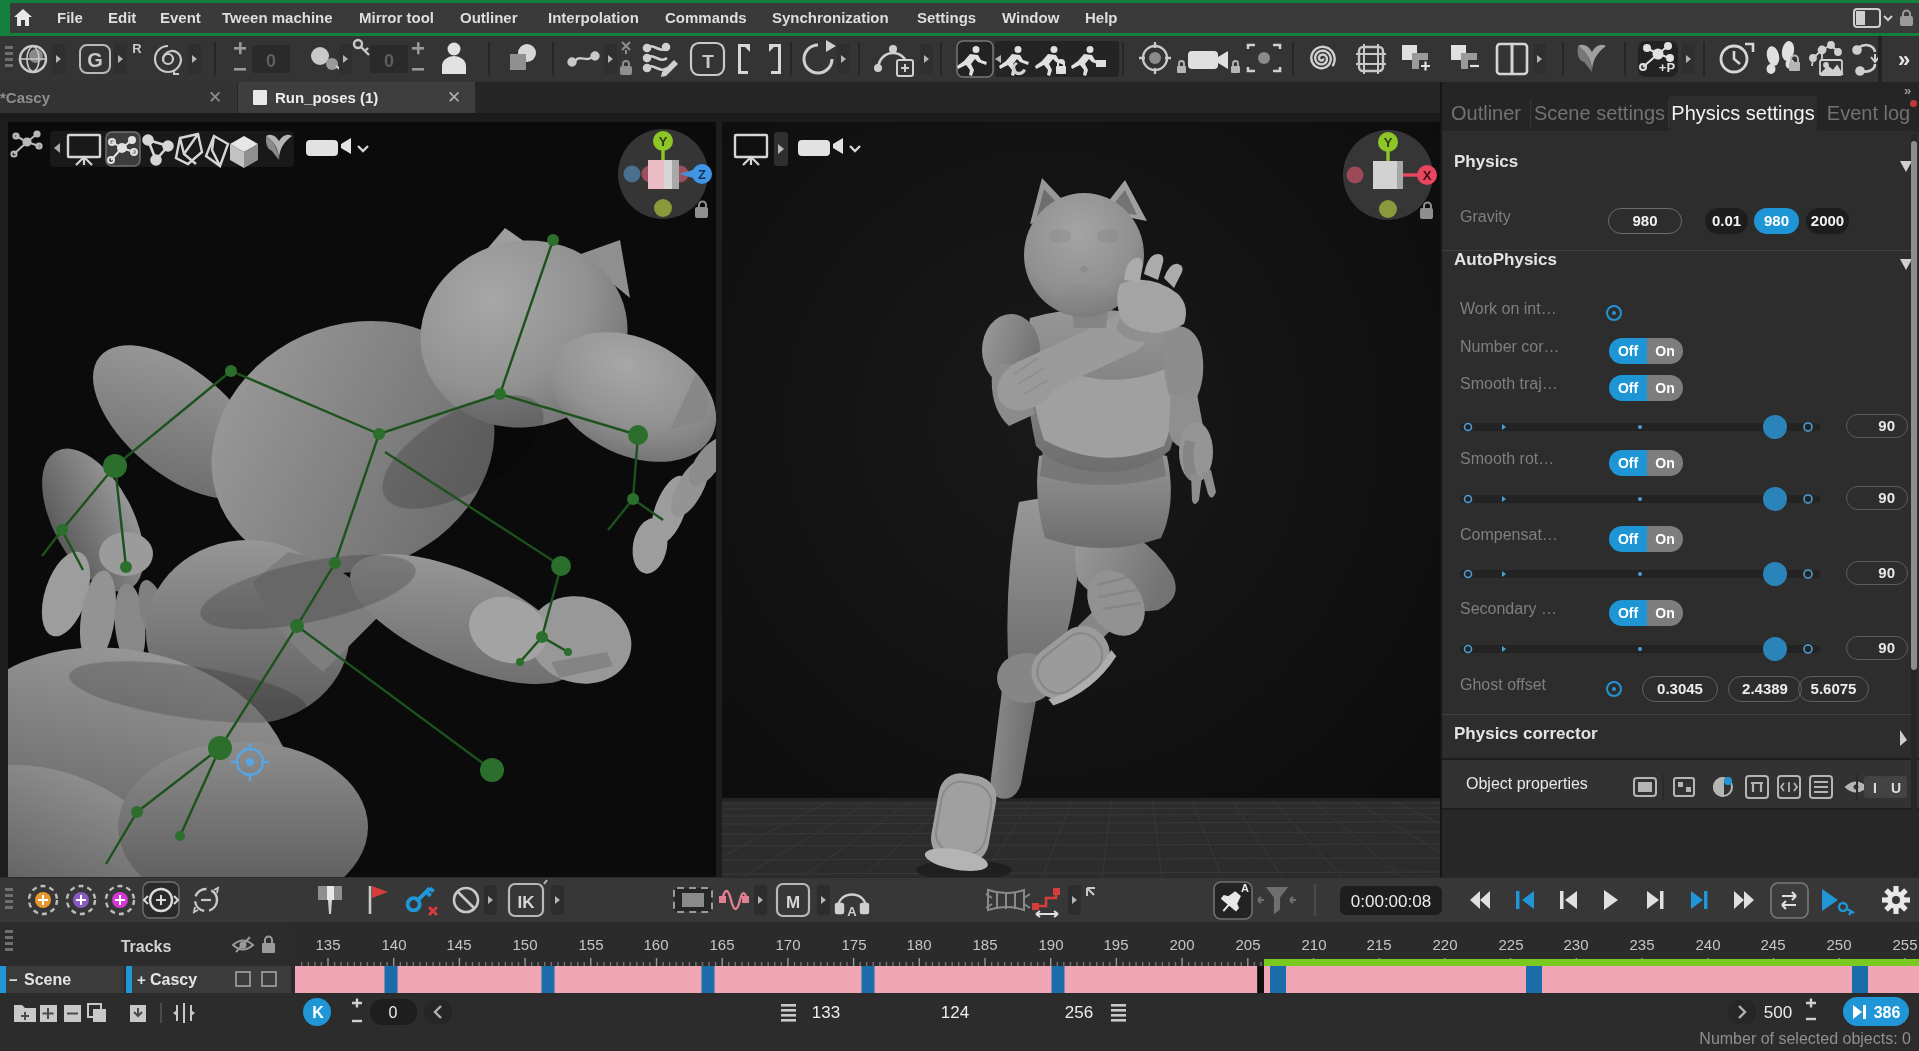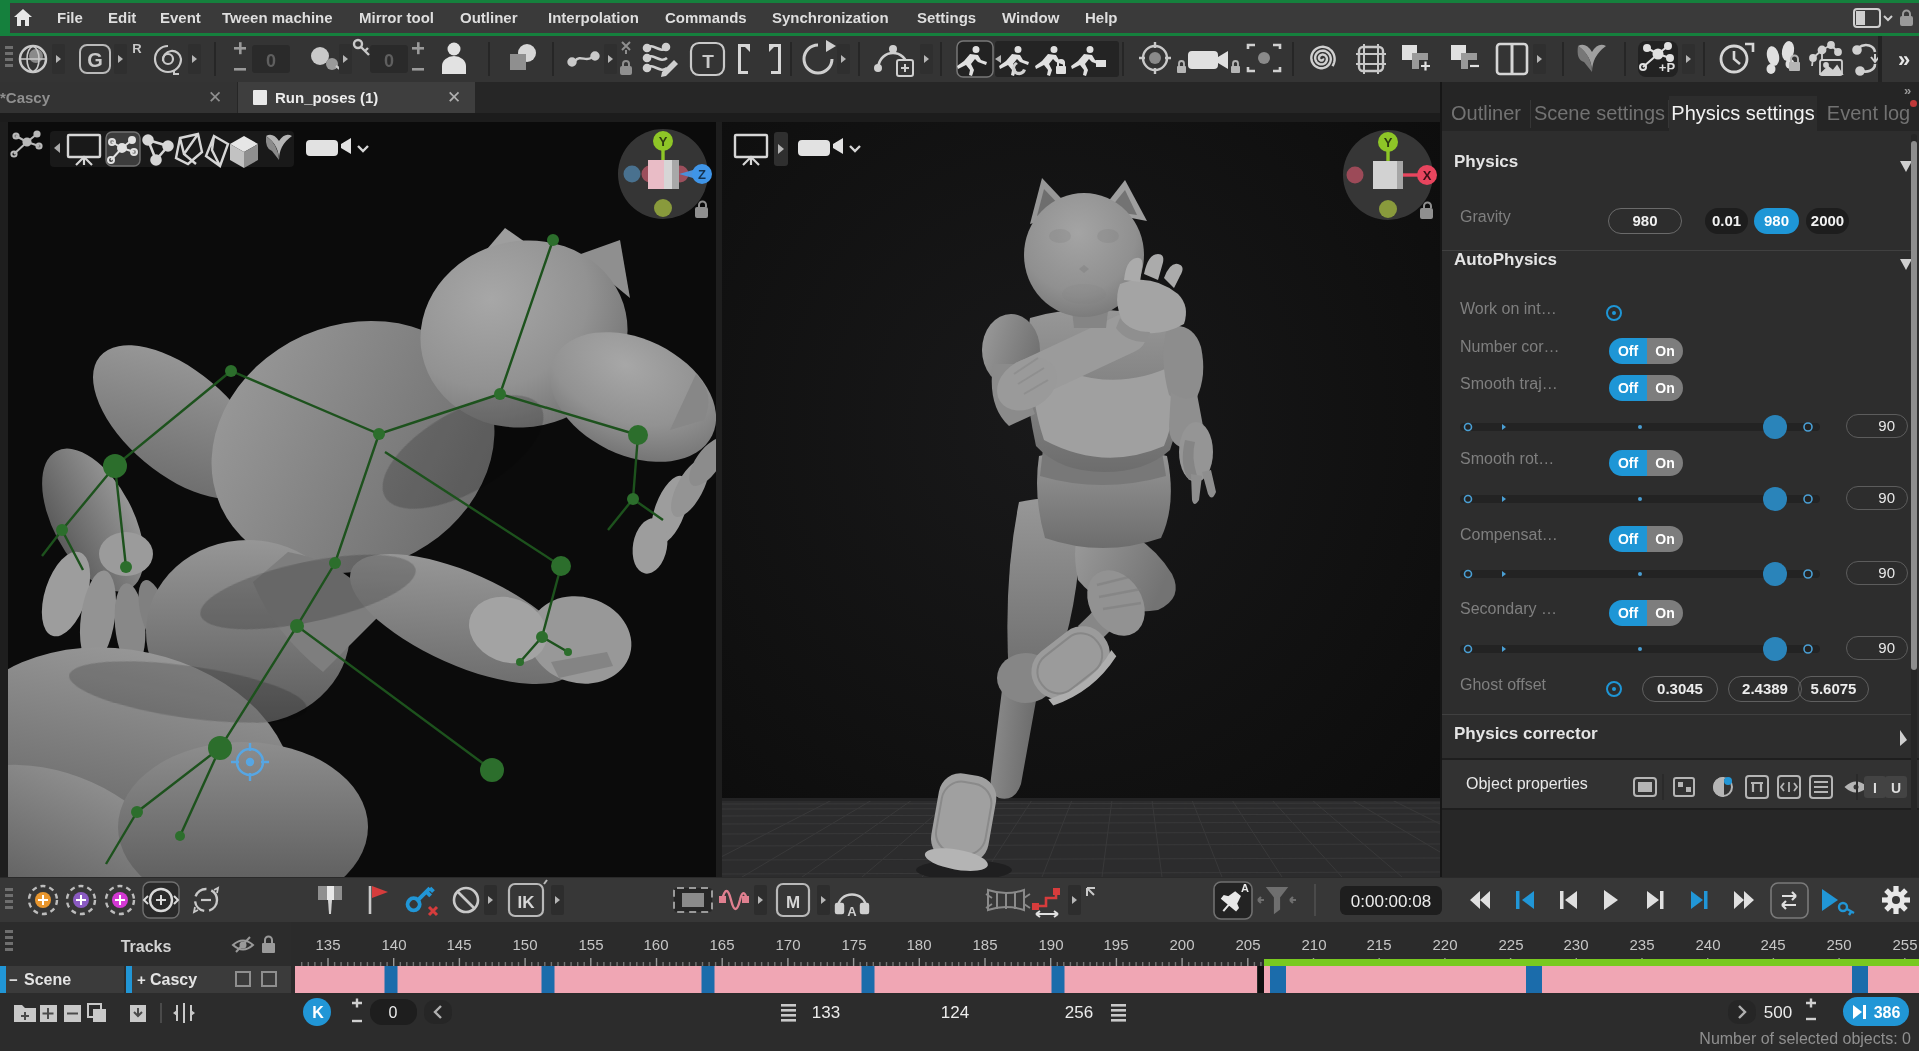--- a/index.html
+++ b/index.html
@@ -21,21 +21,21 @@
 #botbar{left:0;top:877px;width:1919px;height:45px;background:#373737;border-top:1px solid #2a2a2a}
 #tracks{left:0;top:922px;width:1814px;height:73px;background:#8b5cf6}
 #botrow{left:0;top:995px;width:1919px;height:56px;background:#2c2c2c}
 .ptab{position:absolute;top:14px;height:35px;line-height:35px;font-size:20px;font-weight:400;color:#727272;text-align:center}
 .ptab.act{color:#f2f2f2;background:#2d2d2d}
 .phead{position:absolute;left:24px;font-size:17px;font-weight:700;color:#e4e4e4}
 .plabel{position:absolute;left:28px;font-size:16px;color:#7f7f7f;font-weight:400}
 .toggle{position:absolute;left:167px;width:74px;height:26px;border-radius:13px;overflow:hidden}
 .toggle .off{position:absolute;left:0;top:0;width:38px;height:26px;background:#1e96d6;color:#fff;font-size:14px;font-weight:700;text-align:center;line-height:26px}
 .toggle .on{position:absolute;left:38px;top:0;width:36px;height:26px;background:#7d7d7d;color:#fff;font-size:14px;font-weight:700;text-align:center;line-height:26px}
-.valbox{position:absolute;left:404px;width:62px;height:24px;border:1px solid #5c5c5c;border-radius:12px;color:#e8e8e8;font-size:15px;font-weight:400;text-align:right;padding-right:12px;line-height:22px}
+.valbox{position:absolute;left:404px;width:62px;height:24px;border:1px solid #5c5c5c;border-radius:12px;color:#e8e8e8;font-size:15px;font-weight:700;text-align:right;padding-right:12px;line-height:22px}
 .chip{position:absolute;height:26px;border:1px solid #5f5f5f;border-radius:13px;color:#ececec;font-size:15px;font-weight:700;text-align:center;line-height:24px}
 .dchip{position:absolute;height:26px;background:#1d1d1d;border-radius:13px;color:#f2f2f2;font-size:15px;font-weight:700;text-align:center;line-height:26px}
 .bluechip{position:absolute;height:26px;background:#1e96d6;border-radius:13px;color:#fff;font-size:15px;font-weight:700;text-align:center;line-height:26px}
 .sect{position:absolute;left:0;width:470px;border-top:1px solid #404040}
 </style></head>
 <body>
 <div class="abs" id="menubar">
  <div class="bar"></div>
  <svg class="abs" style="left:13px;top:8px" width="20" height="20" viewBox="0 0 20 20">
       <path d="M10 1 L19 9 H16 V18 H12 V12 H8 V18 H4 V9 H1 Z" fill="#e8e8e8"></path>

